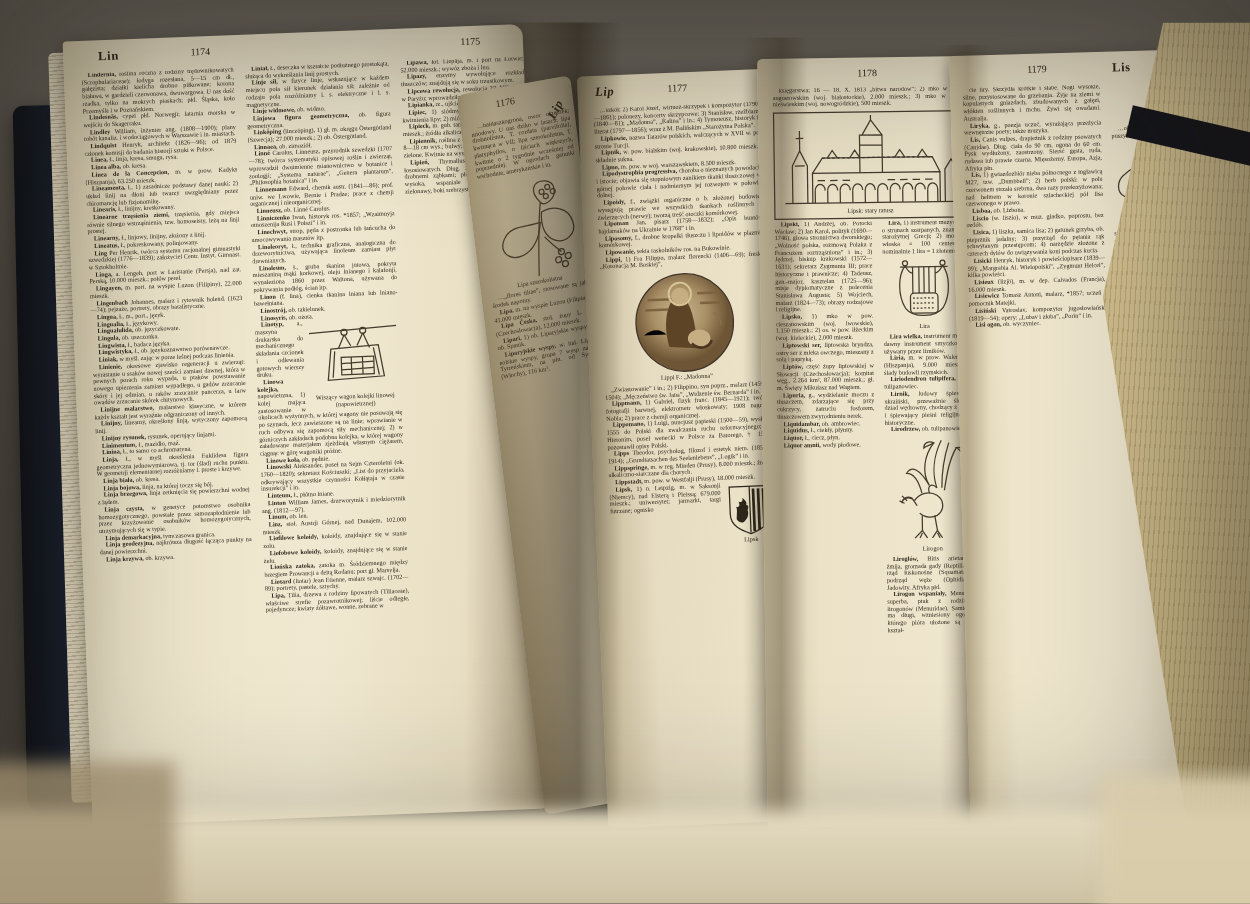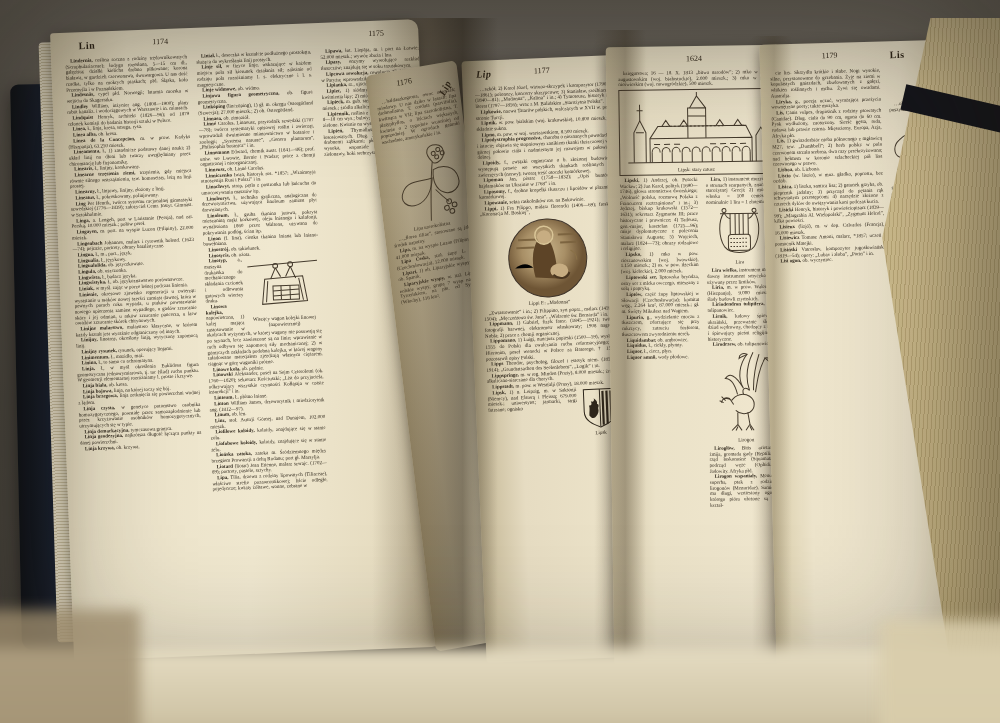--- a/index.html
+++ b/index.html
@@ -237,21 +237,21 @@
         <div class="cap">Lipsk</div>
       </div>
       <div>
           <p class="e"><b>Lipsk,</b> 1) n. Leipzig, m. w Saksonji (Niemcy), nad Elsterą i Pleissą; 679.000 mieszk.; uniwersytet; jarmarki, targi futrzane; ognisko</p>
         </div>
     </div>
   </div>
 
   <div class="leaf" style="left:610px;top:46px;width:174px;height:618px;transform:rotate(-0.8deg);background:linear-gradient(90deg,#cec2a2 0%,#ebe2c8 25%,#f0e7cf 100%);border-radius:4px;">
     <div class="hdr">
-      <span class="hn" style="left:80px;">1624</span>
+      <span class="hn" style="left:80px;">1178</span>
     </div>
     <div style="position:absolute;left:12px;top:24px;width:152px;bottom:4px;">
       <div class="col">
           <p class="e">księgarstwa; 16 — 18. X. 1813 „bitwa narodów”; 2) mko w pow. augustowskim (woj. białostockie), 2.000 mieszk.; 3) mko w pow. nieświeskim (woj. nowogródzkie), 500 mieszk.</p>
         </div>
       <div class="figC" style="width:150px;border:1px solid #453b2d;padding:2px 1px 1px 1px;">
         <svg class="ink" width="144" height="74" viewBox="0 0 144 74" fill="none" stroke="#453b2d" stroke-width="1">
           <path d="M4,70 h136"></path>
           <path d="M10,70 V40 L16,28 L22,40 V70 M12,40 h8"></path>
           <path d="M16,12 L16,28 M13,18 L19,18"></path>

